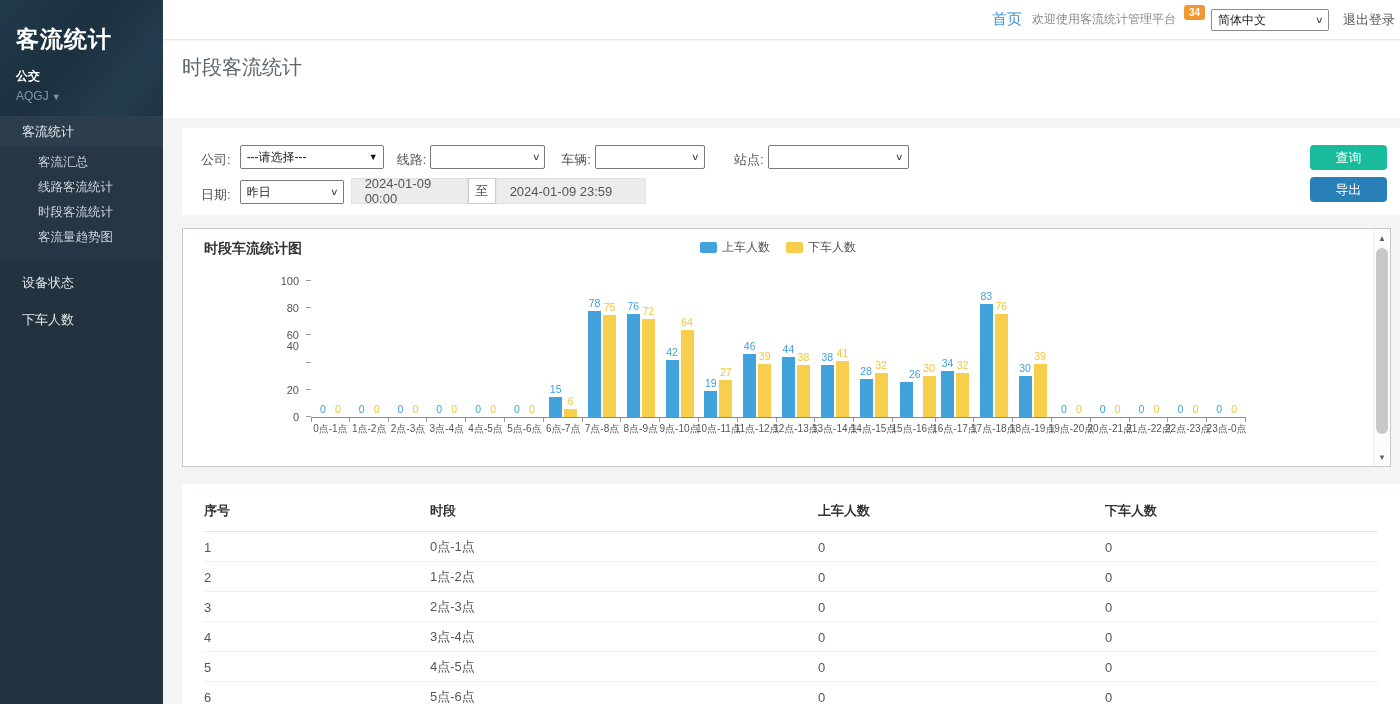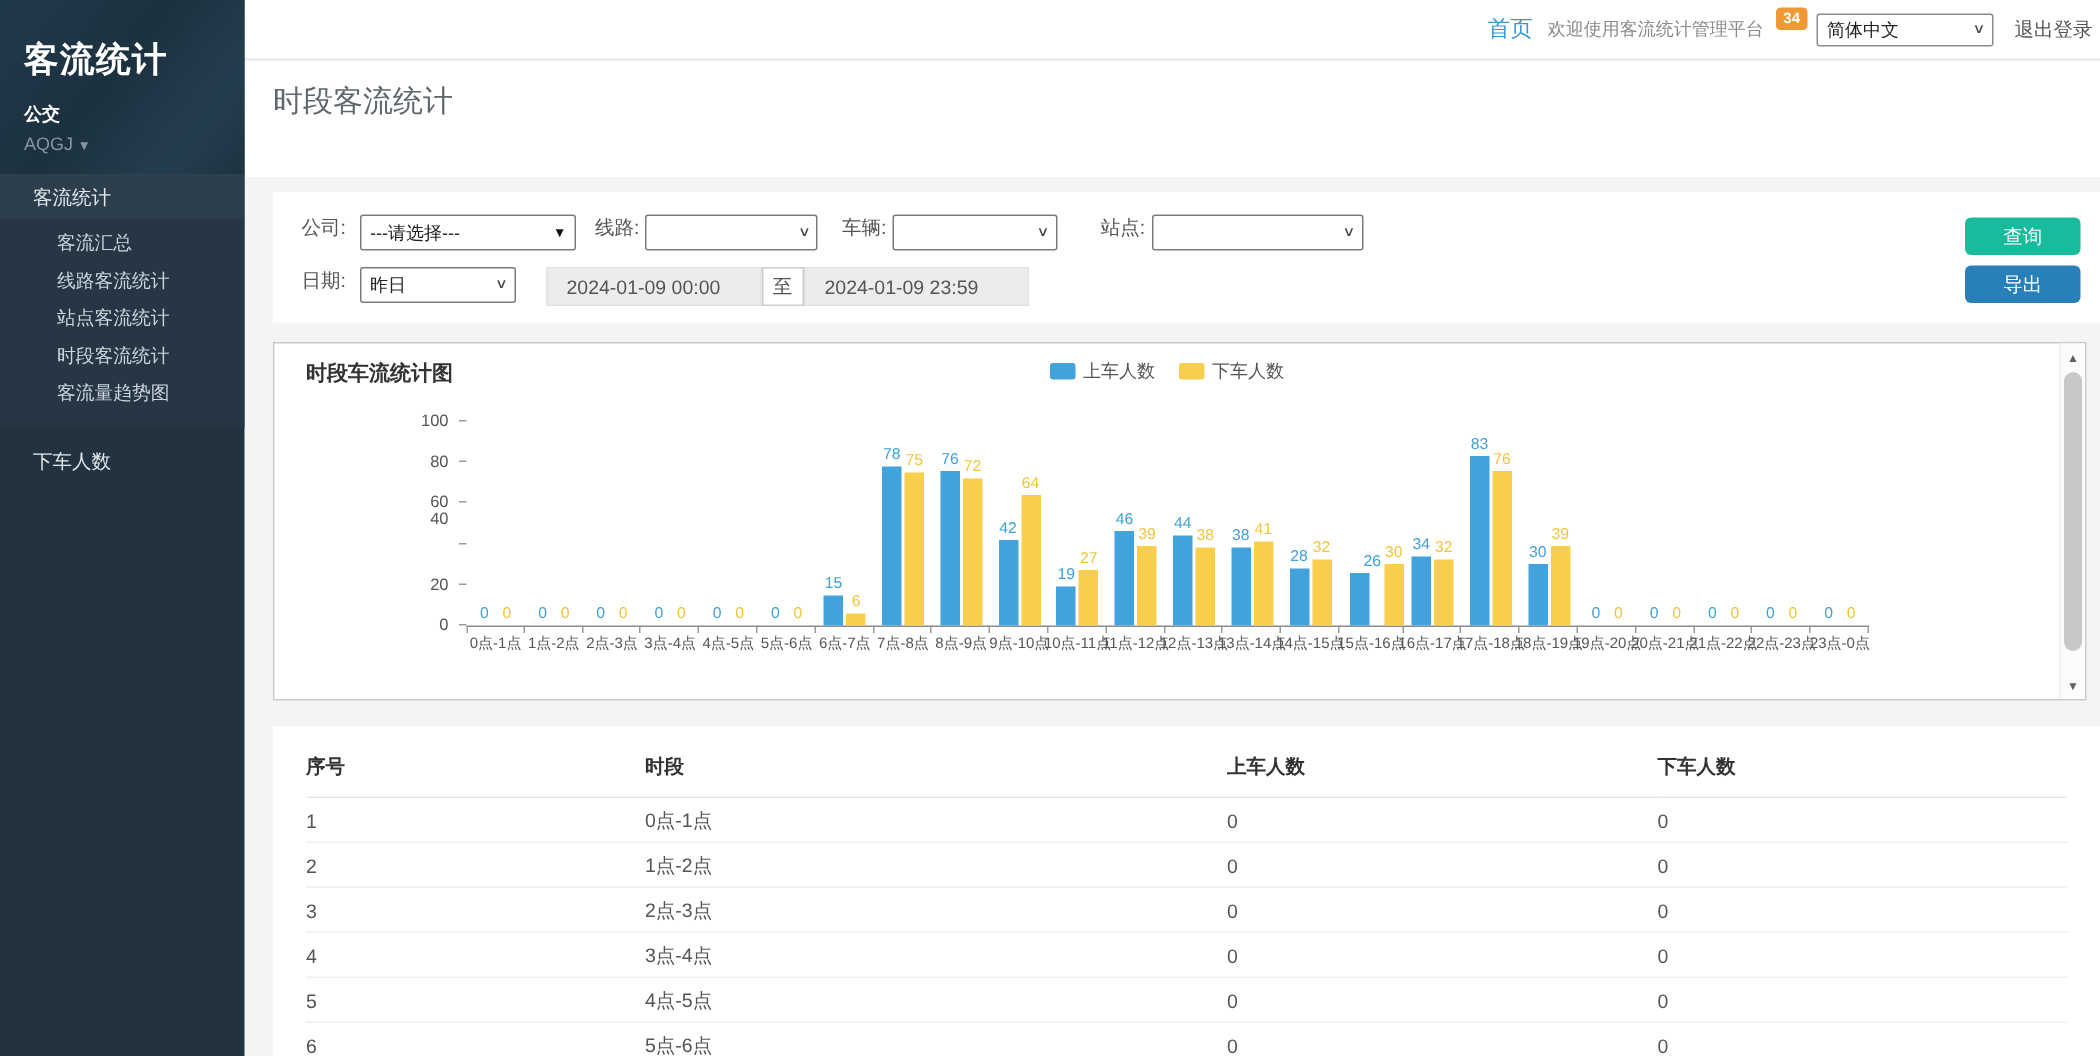--- a/index.html
+++ b/index.html
@@ -42,21 +42,21 @@
   .page-title { font-size:20px; color:#5f666c; font-weight:400; }
   .breadcrumb { margin-top:11px; font-size:12px; }
   .bc-item { color:#76838f; cursor:pointer; }
   .bc-item.last { color:#333; font-weight:bold; cursor:default; }
   .bc-sep { color:#c3c9ce; margin:0 7px; }
 
   
   .main { position:absolute; left:163px; top:118px; right:0; bottom:0; background:#f3f4f4; overflow:hidden; }
 
   .filter-panel { position:relative; margin:10px 0 0 19px; height:87px; background:#fff; padding-top:15px; }
-  .f-row { display:flex; align-items:flex-start; height:26px; }
+  .f-row { display:flex; align-items:flex-end; height:26px; }
   .f-row + .f-row { margin-top:9px; }
   .f-label { font-size:13px; color:#555; }
   .sel.f-sel select { height:24px; border-color:#7b7b7b; }
   .date-box { height:26px; background:#ececec; border:1px solid #e2e2e2; font-size:13px; color:#555;
     display:flex; align-items:center; padding-left:13px; cursor:pointer; }
   .date-sep { height:26px; width:28px; background:#fff; border:1px solid #ccc; font-size:13px; color:#555;
     display:flex; align-items:center; justify-content:center; }
   .btn { position:absolute; right:13px; width:77px; height:25px; border:none; border-radius:4px; color:#fff;
     font-size:13px; cursor:pointer; font-family:"Liberation Sans","DejaVu Sans",sans-serif; }
   .btn-query { top:17px; background:#18bc9c; }
@@ -100,24 +100,24 @@
   <div class="brand">
     <div class="brand-title">客流统计</div>
     <div class="brand-org">公交</div>
     <div class="brand-code"><span>AQGJ</span><span class="caret">▼</span></div>
   </div>
   <div>
       <div class="menu-group-header">客流统计</div>
       <div class="submenu">
         <div class="submenu-item">客流汇总</div>
         <div class="submenu-item">线路客流统计</div>
-        <div class="submenu-item">站点客流统计</div>
         <div class="submenu-item">时段客流统计</div>
         <div class="submenu-item">客流量趋势图</div>
       </div>
+      <div class="menu-item">设备状态</div>
       <div class="menu-item">下车人数</div>
     </div>
 </div>
 
 <div class="topbar">
   <span class="home-link">首页</span>
   <span class="welcome">欢迎使用客流统计管理平台</span>
   <span class="badge">34</span>
   <span class="sel lang-sel">
     <select><option>简体中文</option></select>
@@ -148,21 +148,21 @@
       <span class="f-label" style="margin-left:29px">站点:</span>
       <span class="sel f-sel" style="width:141px;margin-left:4px">
         <select><option></option></select>
       </span>
     </div>
     <div class="f-row">
       <span class="f-label" style="margin-left:19px">日期:</span>
       <span class="sel f-sel" style="width:104px;margin-left:9px">
         <select><option>昨日</option></select>
       </span>
-      <span class="date-box" style="width:144px;margin-left:20px">2024-01-09 00:00</span>
+      <span class="date-box" style="width:117px;margin-left:7px">2024-01-09 00:00</span>
       <span class="date-sep">至</span>
       <span class="date-box" style="width:150px">2024-01-09 23:59</span>
     </div>
     <button class="btn btn-query">查询</button>
     <button class="btn btn-export">导出</button>
   </div>
 
   <div class="chart-panel">
     <div class="chart-title">时段车流统计图</div>
     <div class="legend">

